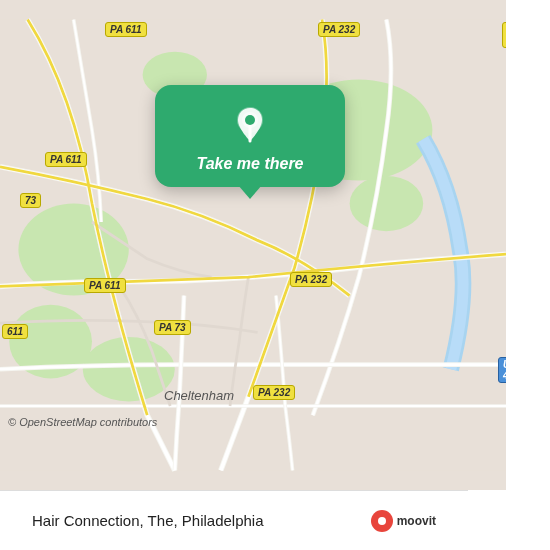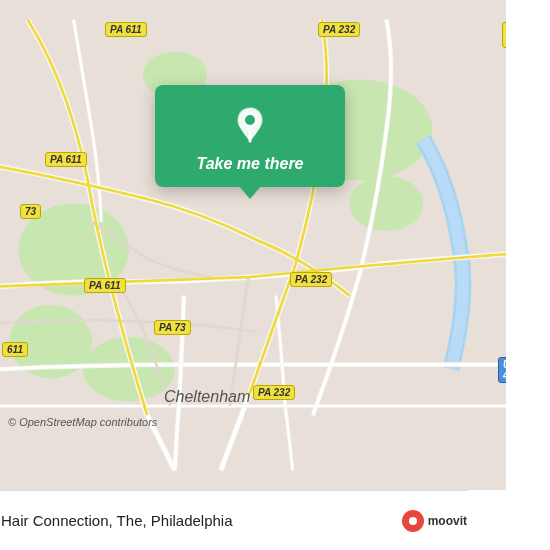--- a/index.html
+++ b/index.html
@@ -29,21 +29,21 @@
       top: 0; left: 0;
     }
 
     
     .map-popup {
       position: absolute;
       top: 85px;
       left: 155px;
       width: 190px;
       background: #2eaa6e;
-      border-radius: 8px;
+      border-radius: 16px;
       padding: 18px 16px 14px 16px;
       display: flex;
       flex-direction: column;
       align-items: center;
       box-shadow: 0 4px 16px rgba(0,0,0,0.25);
       cursor: pointer;
     }
 
     .map-popup::after {
       content: '';
@@ -71,21 +71,21 @@
     }
 
     
     #bottom-bar {
       width: 468px;
       height: 60px;
       background: #ffffff;
       border-top: 1px solid #ddd;
       display: flex;
       align-items: center;
-      padding: 0 1px;
+      padding: 0 32px;
       gap: 10px;
     }
 
     .bottom-logo {
       margin-left: auto;
     }
 
     .attribution {
       font-size: 11px;
       color: #555;
@@ -143,21 +143,21 @@
     }
 
     .road-label-blue {
       background: #4a90d9;
       border: 1px solid #2860a0;
       color: white;
     }
 
     .cheltenham-label {
       position: absolute;
-      font-size: 16px;
+      font-size: 13px;
       color: #555;
       font-weight: 500;
     }
   </style>
 </head>
 <body>
 
 <div id="map-container">
 
   <svg class="map-svg" viewBox="0 0 550 490" xmlns="http://www.w3.org/2000/svg">
@@ -214,26 +214,26 @@
     <path d="M30 0 Q80 80 100 200 Q120 300 160 430" stroke="#f0d840" stroke-width="3" fill="none" stroke-dasharray="none"></path>
     <path d="M0 160 Q80 175 160 195 Q220 210 280 240 Q330 260 380 300" stroke="#f0d840" stroke-width="3" fill="none"></path>
     <path d="M350 0 Q360 60 350 130 Q340 200 320 270 Q295 340 270 410" stroke="#f0d840" stroke-width="3" fill="none"></path>
     <path d="M0 290 Q130 285 270 280 Q420 265 550 255" stroke="#f0d840" stroke-width="3" fill="none"></path>
   </svg>
 
   <div class="road-label" style="top:22px;left:105px;">PA 611</div>
   <div class="road-label" style="top:22px;left:318px;">PA 232</div>
   <div class="road-label" style="top:22px;left:502px;">PA 52</div>
   <div class="road-label" style="top:152px;left:45px;">PA 611</div>
-  <div class="road-label" style="top:204px;left:20px;">73</div>
+  <div class="road-label" style="top:193px;left:20px;">73</div>
   <div class="road-label" style="top:278px;left:84px;">PA 611</div>
   <div class="road-label" style="top:272px;left:154px;margin-top:48px;">PA 73</div>
   <div class="road-label" style="top:272px;left:290px;">PA 232</div>
   <div class="road-label" style="top:385px;left:253px;">PA 232</div>
-  <div class="road-label" style="top:342px;left:2px;">611</div>
+  <div class="road-label" style="top:324px;left:2px;">611</div>
   <div class="road-label road-label-blue" style="top:357px;left:498px;">US 4</div>
 
   <div class="cheltenham-label" style="top:388px;left:164px;">Cheltenham</div>
 
   <div class="attribution">© OpenStreetMap contributors</div>
 
   <div class="map-popup">
 
     <svg class="popup-pin-icon" viewBox="0 0 44 44" xmlns="http://www.w3.org/2000/svg">
       <circle cx="22" cy="17" r="13" fill="white" opacity="0.3"></circle>

